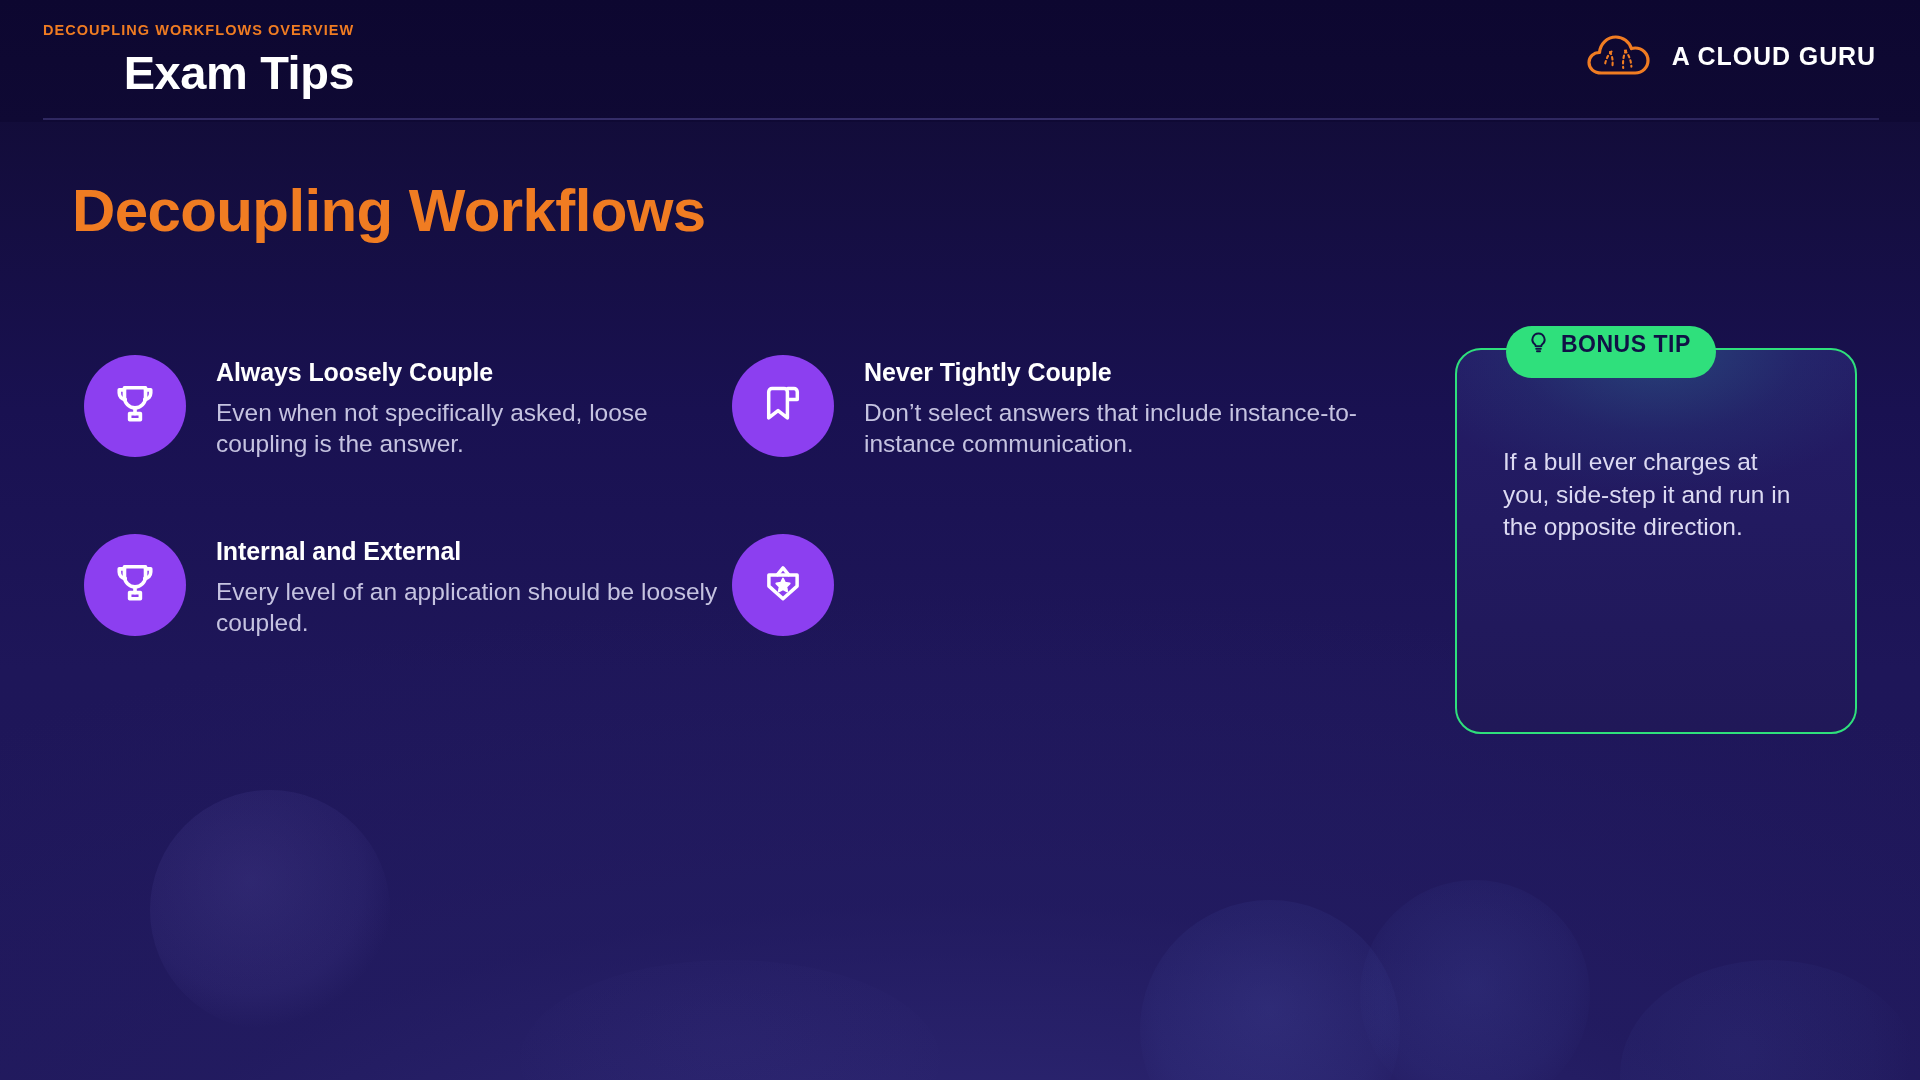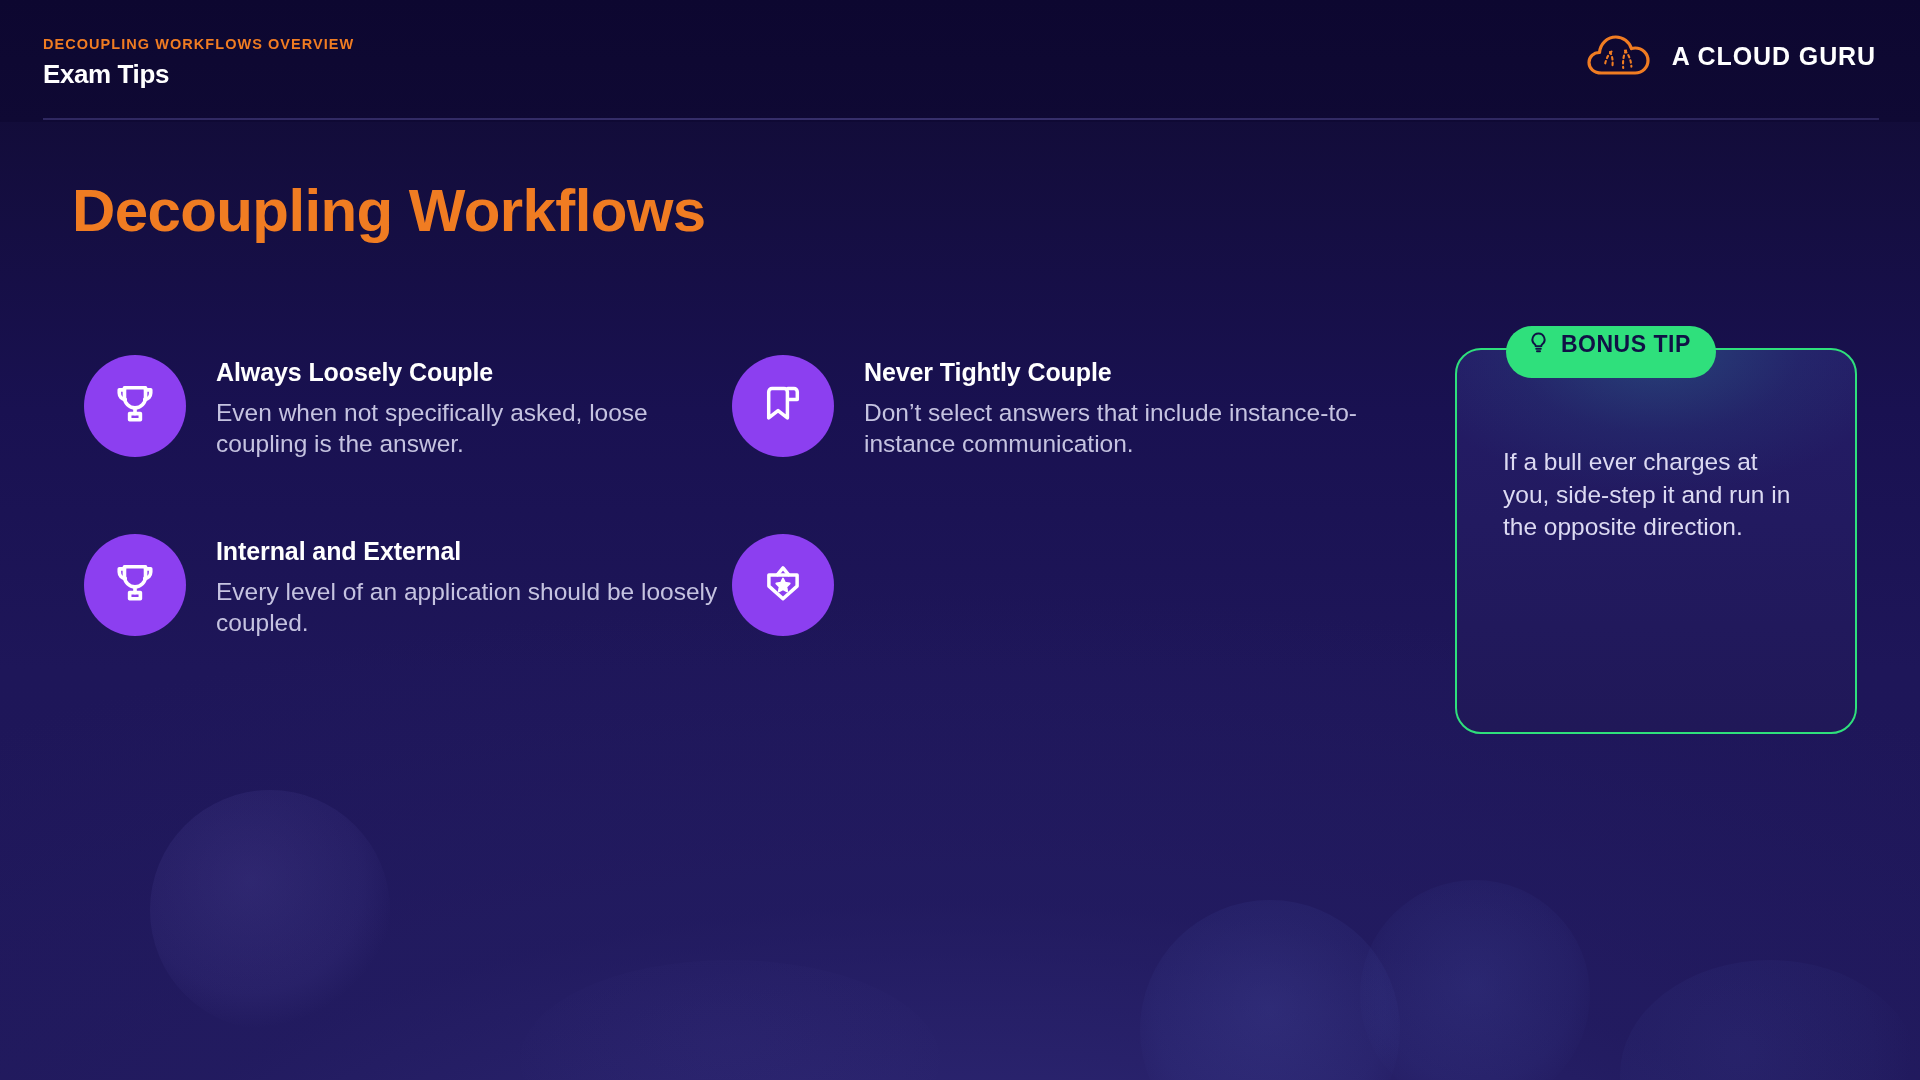--- a/index.html
+++ b/index.html
@@ -32,30 +32,30 @@
   .blob-d { left:1620px; top:960px;  width:300px; height:230px;
             background:radial-gradient(circle at 40% 40%, rgba(74,84,176,0.13) 0%, rgba(62,72,156,0.07) 58%, rgba(52,62,136,0.0) 76%); }
   .blob-e { left:520px;  top:960px;  width:420px; height:200px;
             background:radial-gradient(ellipse at 50% 40%, rgba(70,64,150,0.10) 0%, rgba(62,56,138,0.05) 58%, rgba(52,48,120,0.0) 78%); }
 
   
   .header {
     position:absolute; left:0; top:0; width:1920px; height:122px;
     background:linear-gradient(180deg,#0d0730 0%,#0f0934 100%);
   }
-  .header-inner { position:absolute; left:43px; top:36px; }
+  .header-inner { position:absolute; left:43px; top:22px;text-align:right; }
   .eyebrow {
     color:#f07c22;
     font-size:14.5px; font-weight:bold;
     letter-spacing:1.05px;
     text-transform:uppercase;
   }
   .header-title {
     color:#ffffff;
-    font-size:26px; font-weight:bold;
+    font-size:47px; font-weight:bold;
     letter-spacing:-0.4px;
     margin-top:7px;
   }
   .divider {
     position:absolute; left:43px; top:118px;
     width:1836px; height:1.5px;
     background:linear-gradient(90deg, rgba(120,110,200,0.30) 0%, rgba(120,110,200,0.38) 50%, rgba(120,110,200,0.26) 100%);
   }
 
   

